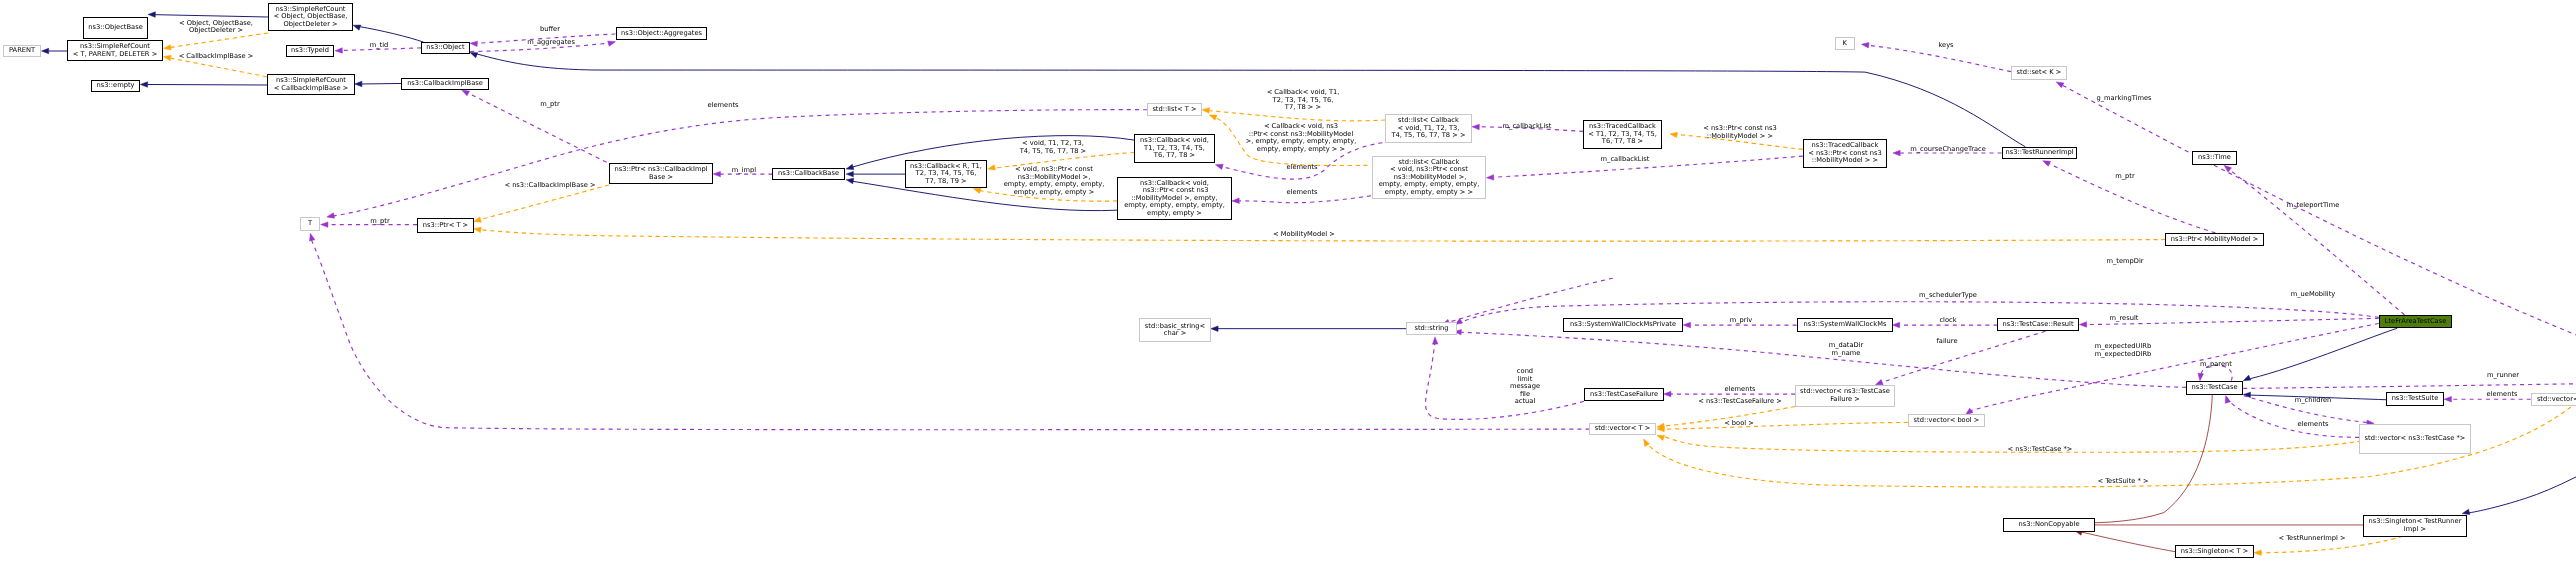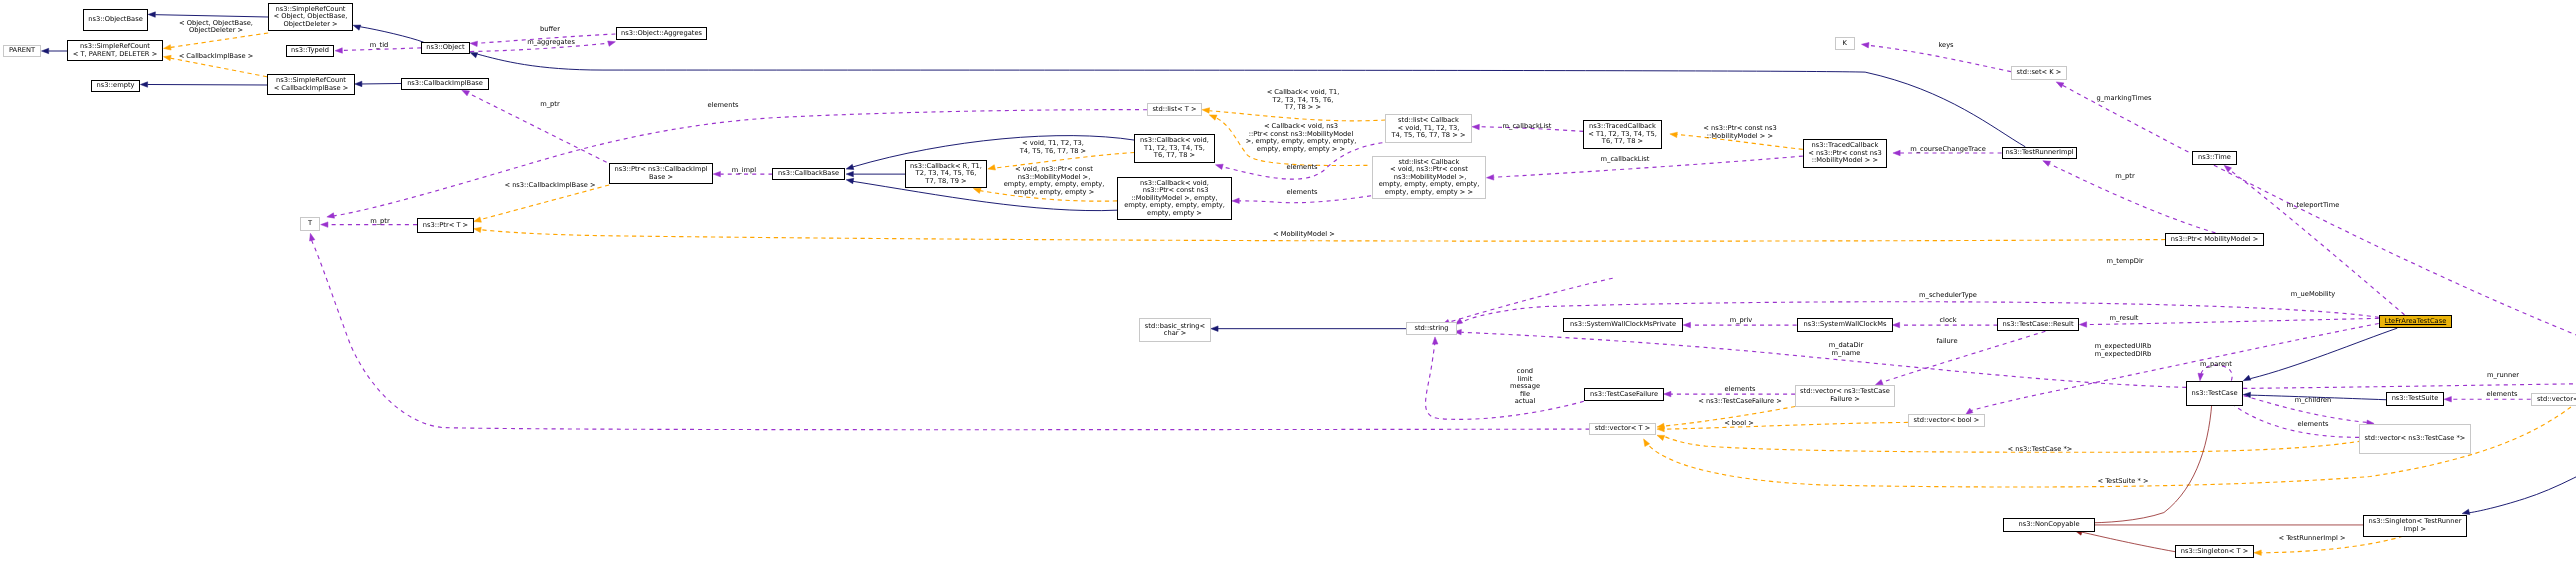--- a/index.html
+++ b/index.html
@@ -6,21 +6,21 @@
   html,body{margin:0;padding:0;background:#ffffff;}
   #canvas{position:relative;width:2770px;height:561px;background:#ffffff;overflow:hidden;
           font-family:"DejaVu Sans",sans-serif;font-size:6.7px;color:#000000;
           -webkit-font-smoothing:antialiased;}
   svg#edges{position:absolute;left:0;top:0;width:2770px;height:561px;overflow:visible;}
   .node{position:absolute;box-sizing:border-box;display:flex;flex-direction:column;
         align-items:center;justify-content:center;text-align:center;background:#ffffff;}
   .node .ln{display:block;line-height:7.5px;white-space:pre;}
   .node.solid{border:1px solid #000000;}
   .node.tmpl{border:0.8px solid #c8c8c8;}
-  .node.hl{border:1px solid #000000;background:#eab308;text-decoration:underline;}
+  .node.hl{border:1px solid #000000;background:#4d7c0f;}
   .elabel{position:absolute;white-space:pre;text-align:center;transform:translateX(-50%);}
   .elabel .ln{display:block;line-height:7.5px;}
 </style>
 </head>
 <body>
 
 <div id="canvas">
   <svg id="edges" viewBox="0 0 5376 1089" xmlns="http://www.w3.org/2000/svg">
       <path d="M520,33 L301,28.5" fill="none" stroke="#191970" stroke-width="1.9"></path>
       <polygon points="287,28 301.1081894871144,22.99510345804466 300.885638554186,33.59276693082265" fill="#191970" stroke="#191970" stroke-width="1"></polygon>
@@ -142,21 +142,21 @@
       <polygon points="4027,1019 4041,1013.7 4041,1024.3" fill="#8b1a1a" stroke="#8b1a1a" stroke-width="1"></polygon>
       <path d="M4222,1071 C4150,1058 4080,1042 4041,1033" fill="none" stroke="#8b1a1a" stroke-width="1.5"></path>
       <polygon points="4027,1030 4041.9120647198215,1028.6883880940402 4039.042161604488,1038.8924880596717" fill="#8b1a1a" stroke="#8b1a1a" stroke-width="1"></polygon>
       <path d="M4664,1041 C4600,1060 4500,1072 4389,1073" fill="none" stroke="#ffa500" stroke-width="2.2" stroke-dasharray="8.3,7"></path>
       <polygon points="4375,1073 4388.946302702297,1067.5602719796016 4389.052297402694,1078.1597420193484" fill="#ffa500" stroke="#ffa500" stroke-width="1"></polygon>
       <path d="M5270,760 C5180,820 5020,930 4900,968 C4850,984 4810,993 4789,996" fill="none" stroke="#191970" stroke-width="1.9"></path>
       <polygon points="4779,997 4791.317241397873,988.4926170683035 4793.86315154706,998.7823372545996" fill="#191970" stroke="#191970" stroke-width="1"></polygon>
       <path d="M3085,833 C2300,834 1100,836 860,830 C790,824 720,760 680,670 C650,590 620,500 604,466" fill="none" stroke="#9a32cd" stroke-width="2.2" stroke-dasharray="7.8,8"></path>
       <polygon points="602,453 610.6263476529167,465.2342194753494 600.3617826063609,467.8797259306473" fill="#9a32cd" stroke="#9a32cd" stroke-width="1"></polygon>
     </svg>
-  <div class="node solid" style="left:83px;top:9px;width:65px;height:22px">
+  <div class="node solid" style="left:83px;top:17px;width:65px;height:22px">
       <span class="ln">ns3::ObjectBase</span>
     </div>
   <div class="node solid" style="left:268px;top:3.1px;width:85px;height:28px">
       <span class="ln">ns3::SimpleRefCount</span>
       <span class="ln">&lt; Object, ObjectBase,</span>
       <span class="ln">ObjectDeleter &gt;</span>
     </div>
   <div class="node tmpl" style="left:3.1px;top:45px;width:38px;height:12.4px">
       <span class="ln">PARENT</span>
     </div>
@@ -278,21 +278,21 @@
   <div class="node tmpl" style="left:1795px;top:385px;width:100px;height:21.6px">
       <span class="ln">std::vector&lt; ns3::TestCase</span>
       <span class="ln">Failure &gt;</span>
     </div>
   <div class="node tmpl" style="left:1589px;top:423px;width:67px;height:12px">
       <span class="ln">std::vector&lt; T &gt;</span>
     </div>
   <div class="node tmpl" style="left:1908px;top:414px;width:77px;height:13.4px">
       <span class="ln">std::vector&lt; bool &gt;</span>
     </div>
-  <div class="node solid" style="left:2186px;top:381px;width:57px;height:25px">
+  <div class="node solid" style="left:2186px;top:381px;width:57px;height:14px">
       <span class="ln">ns3::TestCase</span>
     </div>
   <div class="node solid" style="left:2386px;top:392px;width:58px;height:14px">
       <span class="ln">ns3::TestSuite</span>
     </div>
   <div class="node tmpl" style="left:2531px;top:393px;width:99px;height:13.4px">
       <span class="ln">std::vector&lt; TestSuite * &gt;</span>
     </div>
 
   <div class="node tmpl" style="left:2359px;top:424px;width:112px;height:30px">

